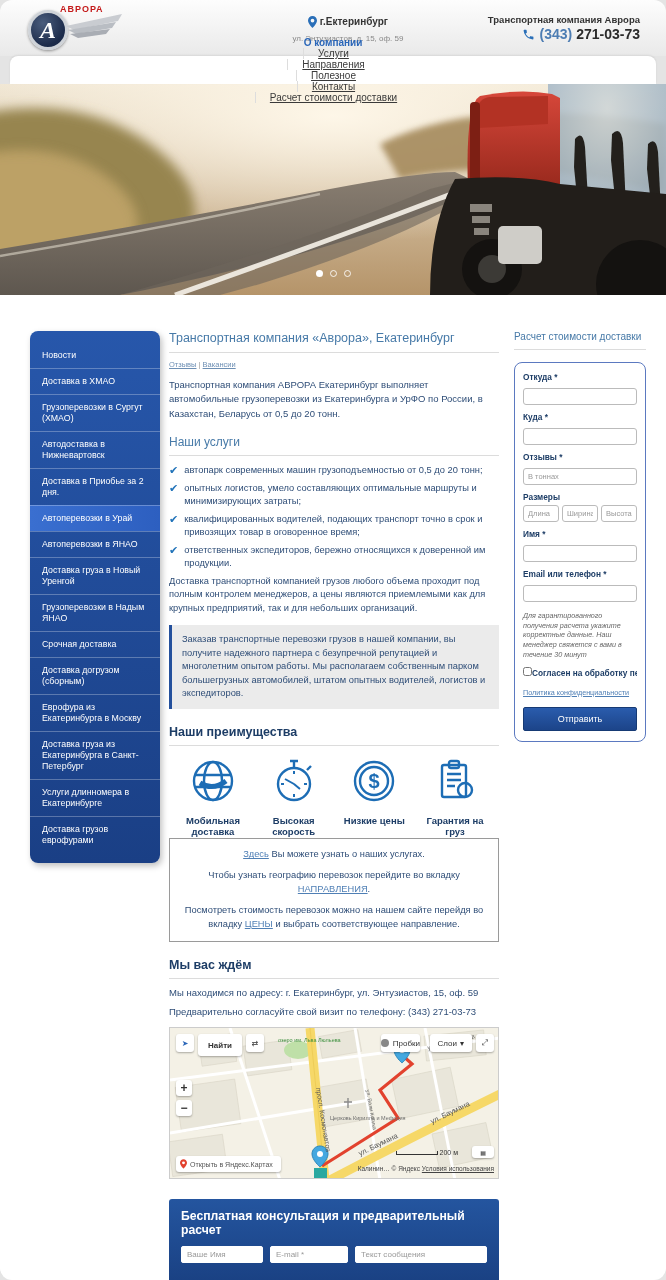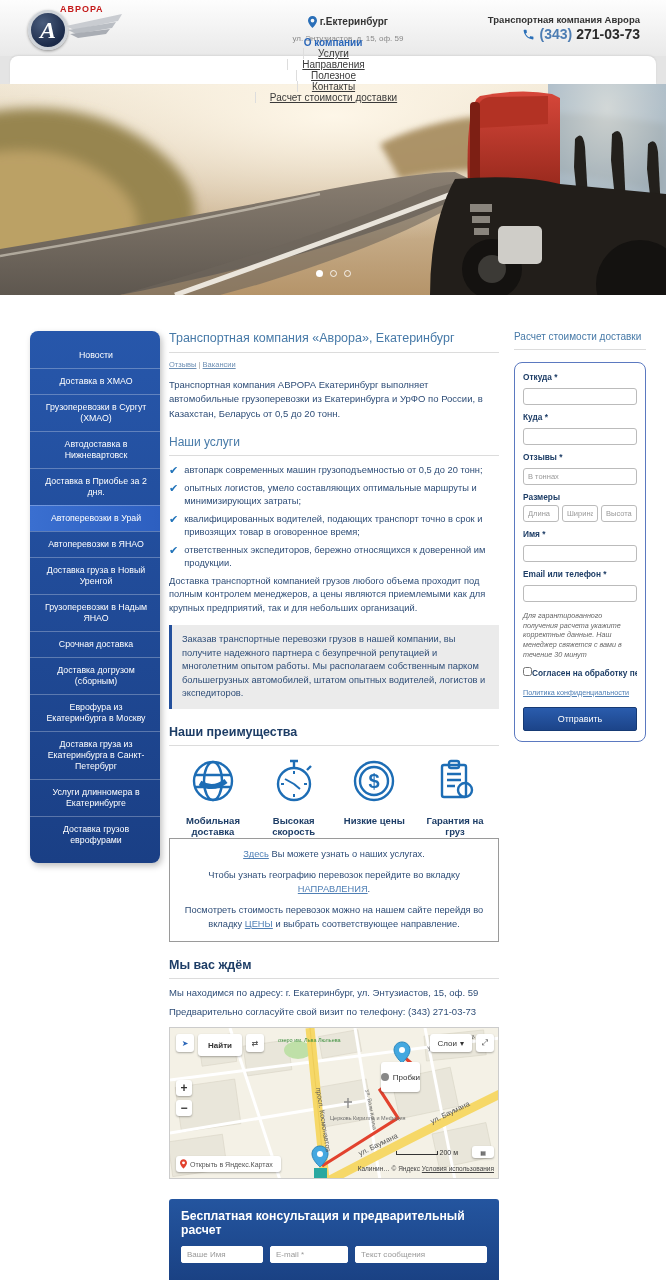--- a/index.html
+++ b/index.html
@@ -1,18 +1,18 @@
 <!DOCTYPE html>
 <html><head>
 <meta charset="utf-8">
 <style>
   * { margin:0; padding:0; box-sizing:border-box; }
   html,body { background:#e4e4e4; }
   body { font-family:"Liberation Sans","DejaVu Sans",sans-serif; color:#2e4d77; }
-  .page { width:666px; height:1280px; margin:0 auto; background:#e4e4e4; overflow:hidden; position:relative; }
+  .page { width:666px; height:1280px; margin:0 auto; background:#e4e4e4; overflow:hidden; position:relative;border-radius:12px; }
 
   
   .topbar { height:56px; background:linear-gradient(#fdfdfd,#e9e9e9); display:flex; align-items:center; padding:0 26px 0 28px; }
   .logo { position:relative; width:120px; height:52px; flex:0 0 auto; }
   .logo-title { position:absolute; top:2px; left:32px; color:#c41a1a; font-weight:bold; font-size:9px; letter-spacing:1px; }
   .logo-badge { position:absolute; top:8px; left:0; width:40px; height:40px; border-radius:50%; background:radial-gradient(circle at 35% 30%,#4a5d7d,#1c2b4a 70%); border:3px solid #cfd3d8; color:#fff; font-family:"Liberation Serif","DejaVu Serif",serif; font-style:italic; font-weight:bold; font-size:24px; display:flex; align-items:center; justify-content:center; box-shadow:0 1px 3px rgba(0,0,0,.4); }
   .logo-wing { position:absolute; top:12px; left:38px; }
   .head-loc { flex:1; text-align:center; margin-left:60px; }
   .head-loc .city { font-size:10px; font-weight:bold; color:#333; display:inline-flex; align-items:center; gap:3px; }
   .head-loc .addr { font-size:8px; color:#888; margin-top:2px; }
@@ -35,21 +35,21 @@
   .dots { position:absolute; left:0; right:0; bottom:18px; display:flex; justify-content:center; gap:7px; }
   .dot { width:7px; height:7px; border-radius:50%; border:1px solid rgba(255,255,255,.85); background:transparent; cursor:pointer; }
   .dot.on { background:#fff; }
 
   
   .content { background:#fff; margin:0; padding:36px 10px 18px 30px; display:flex; align-items:flex-start; }
 
   
   .sidebar { width:130px; flex:0 0 auto; background:linear-gradient(#2a5cb0,#16avoid); }
   .sidebar { background:linear-gradient(180deg,#2757ab 0%,#1a3f85 100%); border-radius:8px; padding:12px 0 10px; box-shadow:2px 3px 6px rgba(0,0,0,.25); }
-  .side-item { padding:7px 10px 7px 12px; font-size:8.8px; line-height:1.25; color:#fff; border-top:1px solid rgba(255,255,255,.28); cursor:pointer;text-align:center; }
+  .side-item { padding:7px 10px 7px 12px; font-size:8.8px; line-height:1.25; color:#fff; border-top:1px solid rgba(255,255,255,.28); cursor:pointer; }
   .side-item:first-child { border-top:none; }
   .side-item.active { background:linear-gradient(90deg,#3a6fd0,#2d5fc0); }
 
   
   .maincol { width:330px; flex:0 0 auto; margin-left:9px; }
   h1.page-title { font-size:12.5px; font-weight:normal; color:#477aa8; padding-bottom:7px; border-bottom:1px solid #dcdcdc; }
   .toplinks { font-size:7.5px; margin:7px 0 9px; color:#9a9a9a; }
   .toplinks a { color:#6d8fb4; text-decoration:underline; cursor:pointer; }
   .intro { font-size:9.5px; line-height:1.5; color:#2e4d77; }
   h2.sec { font-size:12px; font-weight:normal; color:#477aa8; margin:14px 0 4px; padding-bottom:6px; border-bottom:1px solid #dcdcdc; }
@@ -70,21 +70,21 @@
   .info-box a { color:#4f7fb5; text-decoration:underline; cursor:pointer; }
 
   .visit p { font-size:9.5px; color:#2e4d77; margin-top:8px; }
 
   
   .map { position:relative; margin-top:10px; width:330px; height:152px; border:1px solid #ccc; overflow:hidden; background:#f2efe4; }
   .map-ctl { position:absolute; background:#fff; border-radius:3px; box-shadow:0 1px 2px rgba(0,0,0,.3); font-size:8px; color:#333; display:flex; align-items:center; justify-content:center; cursor:pointer; }
   .mc-geo { top:6px; left:6px; width:18px; height:18px; color:#2a66b8; }
   .mc-find { top:6px; left:28px; height:22px; padding:0 10px; font-weight:bold; }
   .mc-route { top:6px; left:76px; width:18px; height:18px; }
-  .mc-traffic { top:6px; right:78px; height:30px; padding:0 0; gap:4px;margin-top:28px; }
+  .mc-traffic { top:6px; right:78px; height:18px; padding:0 0; gap:4px; }
   .mc-layers { top:6px; right:26px; height:18px; padding:0 8px; gap:3px; }
   .mc-full { top:6px; right:4px; width:18px; height:18px; }
   .mc-zoomin { top:52px; left:6px; width:16px; height:16px; font-size:12px; font-weight:bold; }
   .mc-zoomout { top:72px; left:6px; width:16px; height:16px; font-size:12px; font-weight:bold; }
   .mc-open { bottom:6px; left:6px; height:16px; padding:0 8px 0 4px; gap:3px; font-size:7px; color:#555; }
   .map-scale { position:absolute; right:40px; bottom:22px; font-size:7px; color:#333; display:flex; align-items:center; gap:2px; }
   .map-scale .bar { width:42px; border-bottom:1.5px solid #333; height:4px; border-left:1.5px solid #333; border-right:1.5px solid #333; }
   .mc-ruler { bottom:20px; right:4px; width:22px; height:12px; font-size:6px; }
   .map-copy { position:absolute; right:4px; bottom:6px; font-size:6.5px; color:#444; }
   .map-copy a { color:#444; text-decoration:underline; }

